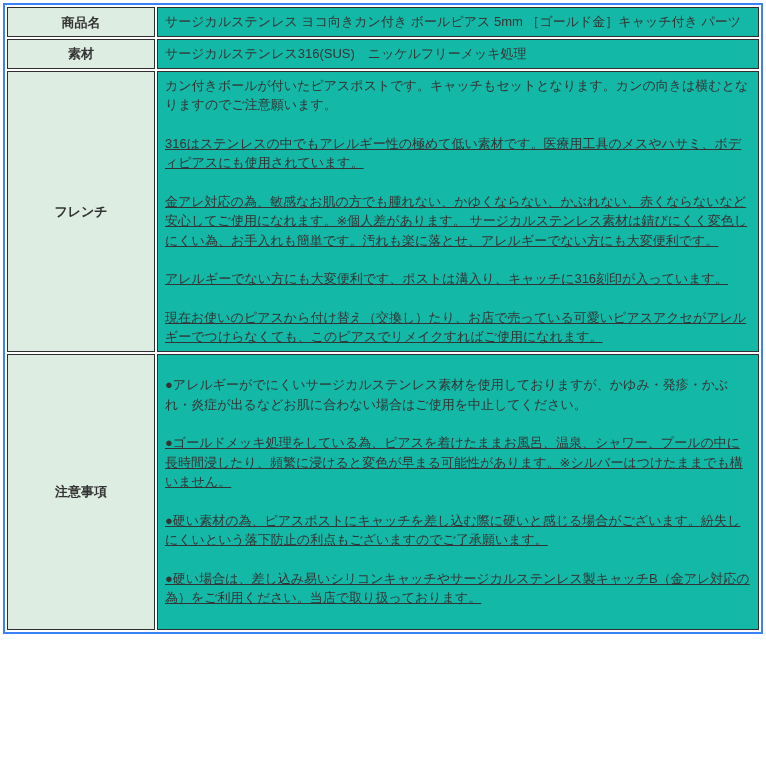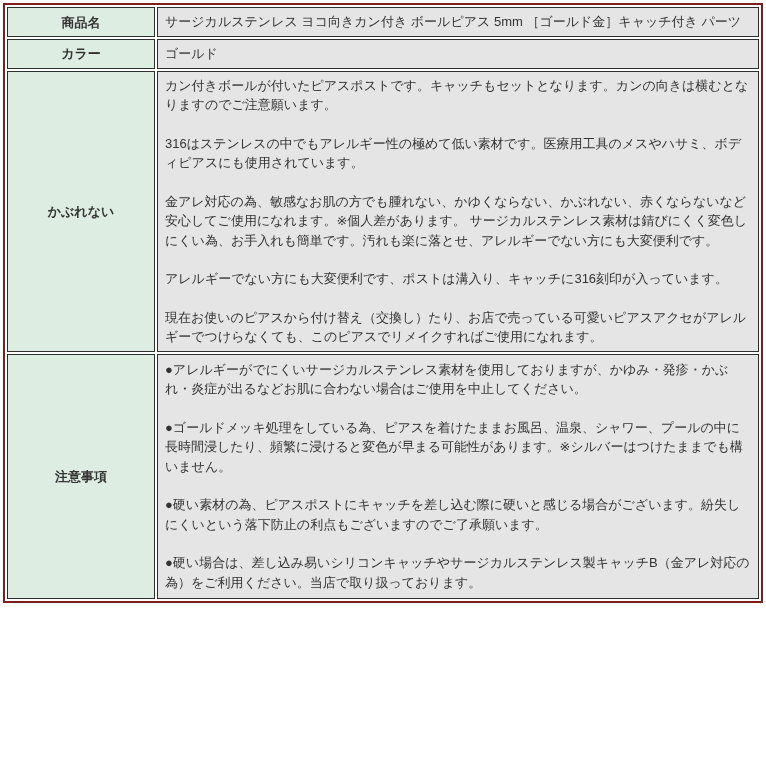--- a/index.html
+++ b/index.html
@@ -11,87 +11,87 @@
   .page {
     width: 766px;
     box-sizing: border-box;
     padding: 3px;
   }
   table.spec {
     width: 760px;
     box-sizing: border-box;
     border-collapse: separate;
     border-spacing: 2px;
-    border: 2px solid #7f1d1d;
+    border: 2px solid #3b82f6;
     background: #ffffff;
     table-layout: fixed;
   }
   table.spec th,
   table.spec td {
     border: 1px solid #2f2f2f;
     font-size: 13px;
     color: #333333;
     box-sizing: border-box;
   }
   table.spec th {
     width: 148px;
     background: #deede2;
     font-weight: bold;
     text-align: center;
     vertical-align: middle;
     padding: 4px 6px;
     line-height: 19px;
   }
   table.spec td {
-    background: #e5e5e5;
+    background: #14b8a6;
     text-align: left;
     vertical-align: middle;
     padding: 4px 7px;
     line-height: 19.5px;
     overflow-wrap: break-word;
   }
-  .para + .para { margin-top: 19px; }
+  .para + .para { margin-top: 19px; text-decoration: underline; }
   
   .h-name    { height: 30px; }
   .h-size    { height: 52px; }
   .h-material{ height: 27px; }
   .h-color   { height: 23px; }
   .h-desc    { height: 212px; margin-top: 32px; }
-  .h-caution { height: 245px; margin-top: 16px; }
+  .h-caution { height: 276px; margin-top: 16px; }
   .h-notes   { height: 45px; }
 </style>
 </head>
 <body>
 
 <div class="page">
   <table class="spec">
     <tbody>
 
       <tr>
         <th class="h-name">商品名</th>
         <td class="h-name">
           <div>
               <div class="para">サージカルステンレス ヨコ向きカン付き ボールピアス 5mm ［ゴールド金］キャッチ付き パーツ</div>
             </div>
         </td>
       </tr>
 
 
-
       <tr>
-        <th class="h-color">カラー</th>
-        <td class="h-color">
+        <th class="h-material">素材</th>
+        <td class="h-material">
           <div>
-              <div class="para">ゴールド</div>
+              <div class="para">サージカルステンレス316(SUS)　ニッケルフリーメッキ処理</div>
             </div>
         </td>
       </tr>
 
+
       <tr>
-        <th class="h-desc">かぶれない</th>
+        <th class="h-desc">フレンチ</th>
         <td class="h-desc">
           <div>
               <div class="para">カン付きボールが付いたピアスポストです。キャッチもセットとなります。カンの向きは横むとなりますのでご注意願います。</div>
               <div class="para">316はステンレスの中でもアレルギー性の極めて低い素材です。医療用工具のメスやハサミ、ボディピアスにも使用されています。</div>
               <div class="para">金アレ対応の為、敏感なお肌の方でも腫れない、かゆくならない、かぶれない、赤くならないなど安心してご使用になれます。※個人差があります。 サージカルステンレス素材は錆びにくく変色しにくい為、お手入れも簡単です。汚れも楽に落とせ、アレルギーでない方にも大変便利です。</div>
               <div class="para">アレルギーでない方にも大変便利です、ポストは溝入り、キャッチに316刻印が入っています。</div>
               <div class="para">現在お使いのピアスから付け替え（交換し）たり、お店で売っている可愛いピアスアクセがアレルギーでつけらなくても、このピアスでリメイクすればご使用になれます。</div>
             </div>
         </td>
       </tr>

